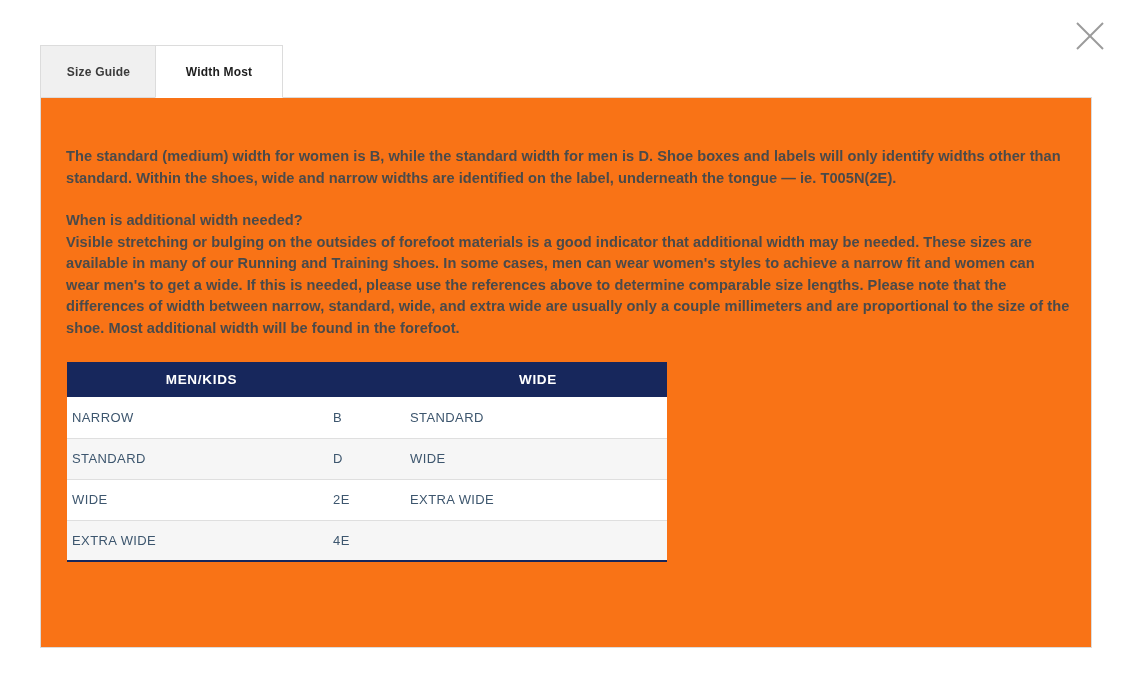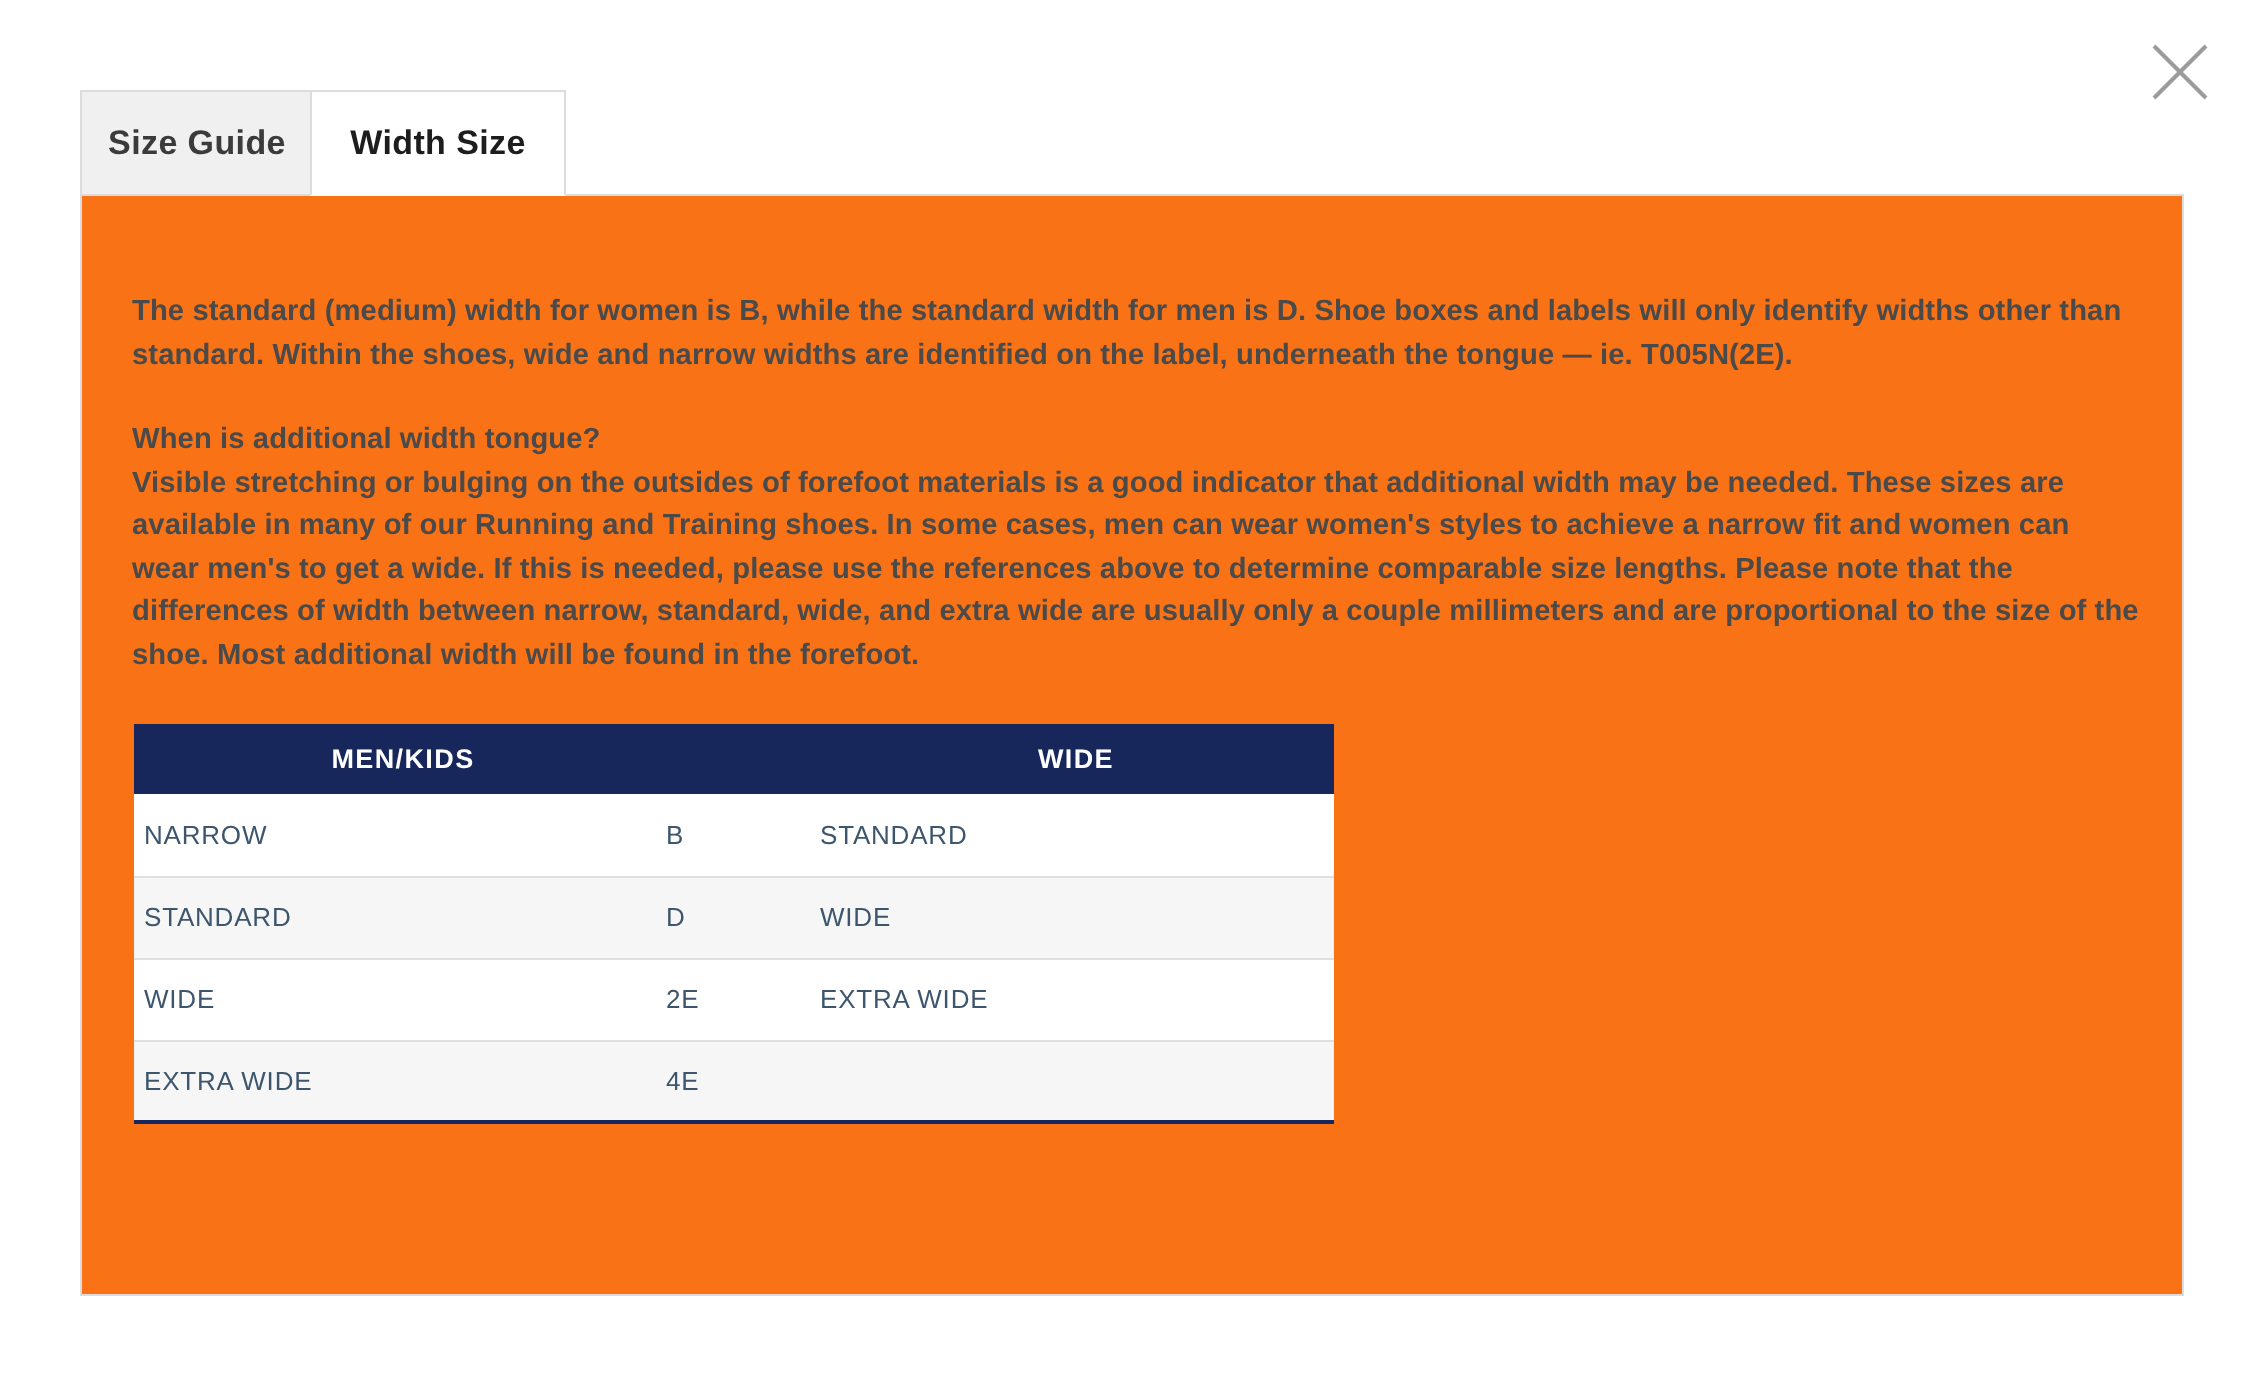--- a/index.html
+++ b/index.html
@@ -41,21 +41,21 @@
     top: 45px;
     display: flex;
     align-items: flex-end;
     z-index: 3;
   }
   .tab {
     height: 53px;
     display: flex;
     align-items: center;
     justify-content: center;
-    font-size: 17px;
+    font-size: 12px;
     font-weight: bold;
     letter-spacing: 0.2px;
     color: #2b2b2b;
     cursor: pointer;
     position: relative;
   }
   .tab.inactive {
     width: 117px;
     background: #f0f0f0;
     border: 1px solid #dcdcdc;
@@ -150,30 +150,30 @@
       <line x1="5" y1="5" x2="31" y2="31" stroke="#9b9b9b" stroke-width="2"></line>
       <line x1="31" y1="5" x2="5" y2="31" stroke="#9b9b9b" stroke-width="2"></line>
     </svg>
   </button>
 
   <div class="tab-strip">
     <div class="tab inactive">
       <span>Size Guide</span>
     </div>
     <div class="tab active">
-      <span>Width Size</span>
+      <span>Width Most</span>
     </div>
   </div>
 
   <div class="panel">
 
     <div class="body-text">
       <p>The standard (medium) width for women is B, while the standard width for men is D. Shoe boxes and labels will only identify widths other than standard. Within the shoes, wide and narrow widths are identified on the label, underneath the tongue — ie. T005N(2E).</p>
       <div class="para-gap"></div>
-      <p>When is additional width tongue?</p>
+      <p>When is additional width needed?</p>
       <p>Visible stretching or bulging on the outsides of forefoot materials is a good indicator that additional width may be needed. These sizes are available in many of our Running and Training shoes. In some cases, men can wear women's styles to achieve a narrow fit and women can wear men's to get a wide. If this is needed, please use the references above to determine comparable size lengths. Please note that the differences of width between narrow, standard, wide, and extra wide are usually only a couple millimeters and are proportional to the size of the shoe. Most additional width will be found in the forefoot.</p>
     </div>
 
     <table class="width-table">
       <thead>
         <tr>
           <th class="col-a">MEN/KIDS</th>
           <th class="col-b"></th>
           <th class="col-c">WIDE</th>
         </tr>

